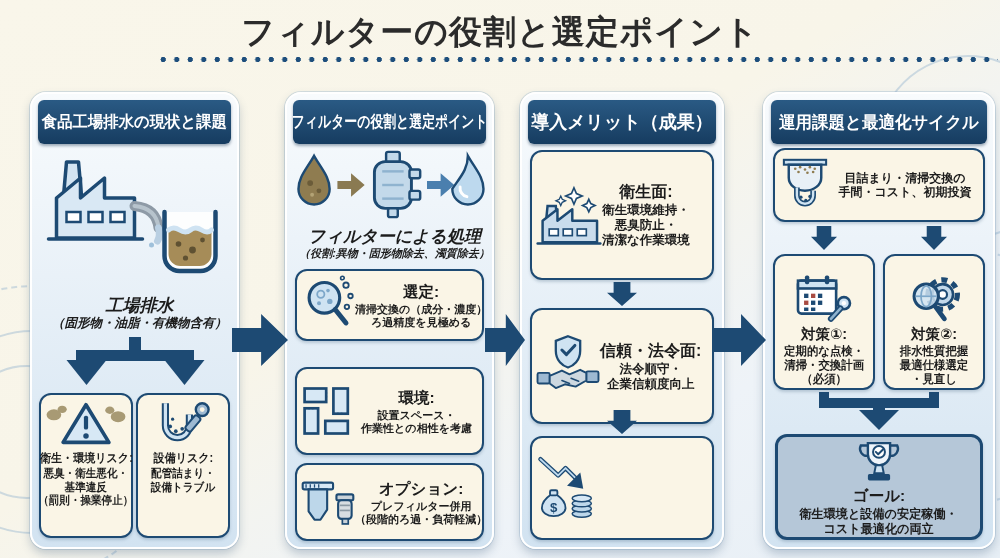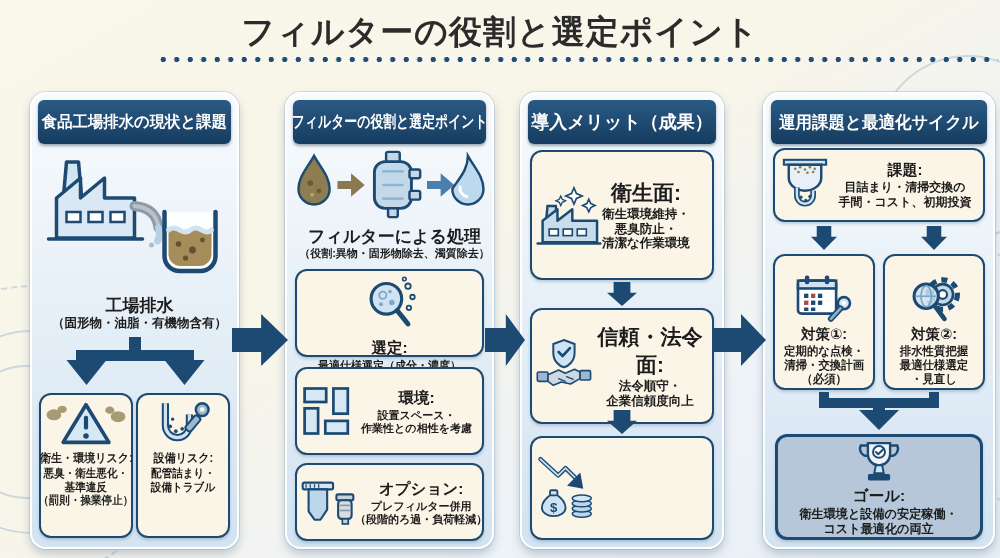--- a/index.html
+++ b/index.html
@@ -39,51 +39,51 @@
   .c2 .htext{font-size:16.5px;transform:scaleX(.78);}
   .c3 .htext{font-size:18px;}
   .c4 .htext{font-size:17px;transform:scaleX(.97);}
   .htext{display:inline-block;transform-origin:center;}
 
   
   .ibox{position:absolute;background:#faf5e6;border:2.5px solid #1d4a73;border-radius:12px;
     box-sizing:border-box;box-shadow:0 2px 3px rgba(60,90,120,.25);}
   .btitle{font-weight:bold;color:#1c1c1c;text-align:center;}
   .blines{font-weight:bold;color:#1c1c1c;text-align:center;line-height:1.18;}
-  .cap{position:absolute;left:10px;right:0;text-align:center;font-weight:bold;color:#1c1c1c;white-space:nowrap;}
+  .cap{position:absolute;left:10px;right:0;text-align:center;font-weight:bold;color:#1c1c1c;white-space:nowrap;font-style:italic;}
 
   
   .c1 .illus{position:absolute;top:52px;left:50%;transform:translateX(-50%);}
   .c1 .cap1{top:200px;font-size:17px;}
   .c1 .cap2{top:221px;font-size:12.5px;}
   .c1 .branch{position:absolute;top:243px;left:50%;transform:translateX(-50%);}
   .c1 .ibox{top:299px;height:145px;width:94px;display:flex;flex-direction:column;align-items:center;padding-top:5px;}
   .c1 .rb1{left:7px;} .c1 .rb2{left:104px;}
   .c1 .btitle{font-size:12px;margin-top:2px;white-space:nowrap;transform:scaleX(.92);}
   .c1 .blines{font-size:11.5px;white-space:nowrap;transform:scaleX(.92);transform-origin:center;}
 
   
   .c2 .procrow{position:absolute;top:54px;left:50%;transform:translateX(-50%);}
   .c2 .cap1{top:131px;font-size:17px;}
   .c2 .cap2{top:152px;font-size:11px;}
   .c2 .ibox{left:8px;width:189px;display:flex;align-items:center;padding:3px 4px;}
-  .c2 .b1{top:175px;height:88px;flex-direction:column;}
+  .c2 .b1{top:175px;height:72px;}
   .c2 .b2{top:273px;height:88px;}
   .c2 .b3{top:369px;height:78px;}
   .c2 .icn{flex:none;}
   .c2 .txt{flex:1;}
   .c2 .btitle{font-size:15.5px;}
   .c2 .blines{font-size:11px;white-space:nowrap;}
 
   
   .c3 .ibox{left:8px;width:184px;display:flex;align-items:center;padding:3px 4px;}
   .c3 .b1{top:56px;height:130px;}
   .c3 .b2{top:214px;height:116px;}
   .c3 .b3{top:342px;height:104px;}
-  .c3 .btitle{font-size:21px;}
+  .c3 .btitle{font-size:16px;}
   .c3 .blines{font-size:12.5px;}
   .c3 .b3 .blines{font-size:11.5px;white-space:nowrap;}
   .down-arrow{position:absolute;left:50%;transform:translateX(-50%);width:30px;height:24px;background:#1d4a73;
     clip-path:polygon(22% 0,78% 0,78% 45%,100% 45%,50% 100%,0 45%,22% 45%);}
   .c3 .da1{top:188px;} .c3 .da2{top:316px;}
 
   
   .c4 .b1{top:54px;left:8px;width:212px;height:74px;display:flex;align-items:center;padding:2px 4px;}
   .c4 .b1 .btitle{font-size:15px;}
   .c4 .b1 .blines{font-size:12px;white-space:nowrap;}
@@ -233,21 +233,21 @@
       <circle cx="30" cy="18" r="2" fill="#7da7c9"></circle>
       <line x1="38" y1="39" x2="50" y2="54" stroke="#1d4a73" stroke-width="5.5" stroke-linecap="round"></line>
       <circle cx="50" cy="12" r="3" fill="none" stroke="#1d4a73" stroke-width="2"></circle>
       <circle cx="55" cy="24" r="2.5" fill="none" stroke="#1d4a73" stroke-width="2"></circle>
       <circle cx="51" cy="36" r="2.5" fill="none" stroke="#1d4a73" stroke-width="2"></circle>
       <circle cx="46" cy="4" r="2" fill="none" stroke="#1d4a73" stroke-width="1.8"></circle>
     </svg>
     <div class="txt flex-txt">
       <div class="btitle">選定:</div>
       <div class="blines">
-          <div>最適仕様選定（成分・濃度）</div>
+          <div>清掃交換の（成分・濃度）</div>
           <div>ろ過精度を見極める</div>
         </div>
     </div>
   </div>
 
   <div class="ibox b2">
     <svg class="icn" width="54" height="60" viewBox="0 0 60 66">
       <rect x="4" y="8" width="24" height="15" fill="#d7e8f5" stroke="#1d4a73" stroke-width="3"></rect>
       <rect x="36" y="8" width="16" height="28" fill="#d7e8f5" stroke="#1d4a73" stroke-width="3"></rect>
       <rect x="4" y="30" width="15" height="28" fill="#d7e8f5" stroke="#1d4a73" stroke-width="3"></rect>
@@ -371,21 +371,20 @@
         <circle cx="24" cy="21" r="1.6" fill="#8f7c50"></circle>
       <circle cx="35" cy="22" r="1.6" fill="#8f7c50"></circle>
         <circle cx="42" cy="21" r="1.6" fill="#8f7c50"></circle>
       <path d="M22,40 v10 a10,10 0 0 0 20,0 v-6" fill="none" stroke="#1d4a73" stroke-width="7"></path>
       <path d="M22,40 v10 a10,10 0 0 0 20,0 v-6" fill="none" stroke="#cfe3f2" stroke-width="3"></path>
       <circle cx="27" cy="52" r="2" fill="#1d4a73"></circle>
         <circle cx="33" cy="56" r="2" fill="#1d4a73"></circle>
         <circle cx="38" cy="51" r="2" fill="#1d4a73"></circle>
     </svg>
     <div class="txt flex-txt" style="flex:1;">
-      <div class="btitle">課題:</div>
       <div class="blines">
           <div>目詰まり・清掃交換の</div>
           <div>手間・コスト、初期投資</div>
         </div>
     </div>
   </div>
 
   <div class="da da1"></div>
   <div class="da da2"></div>
 

